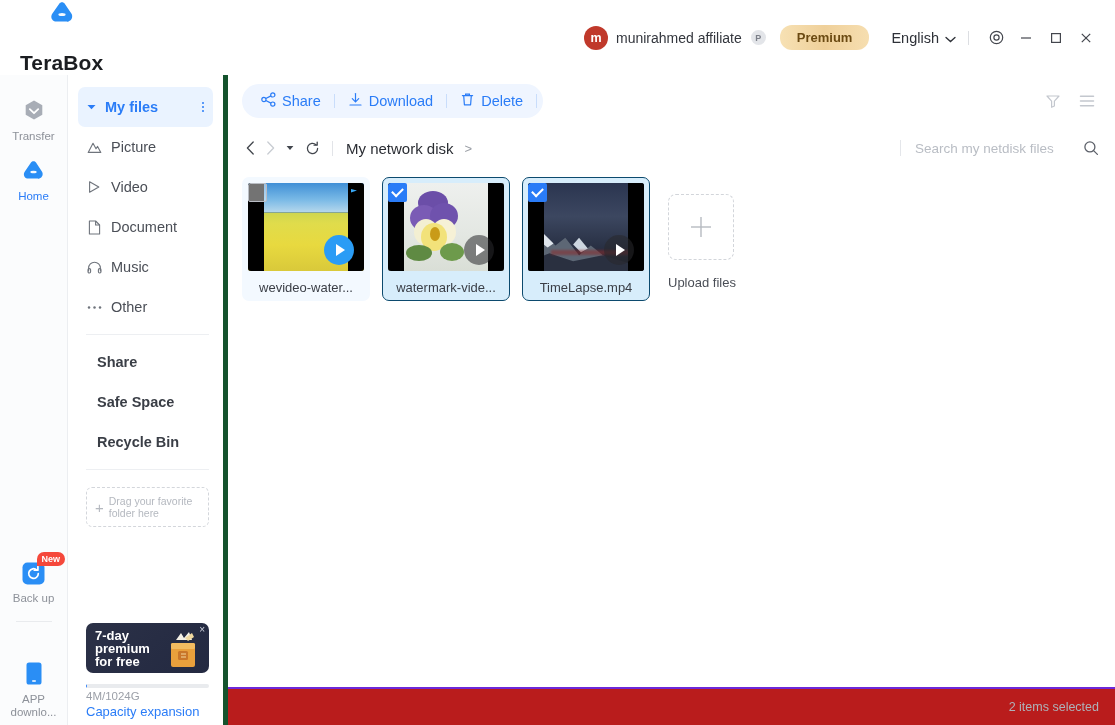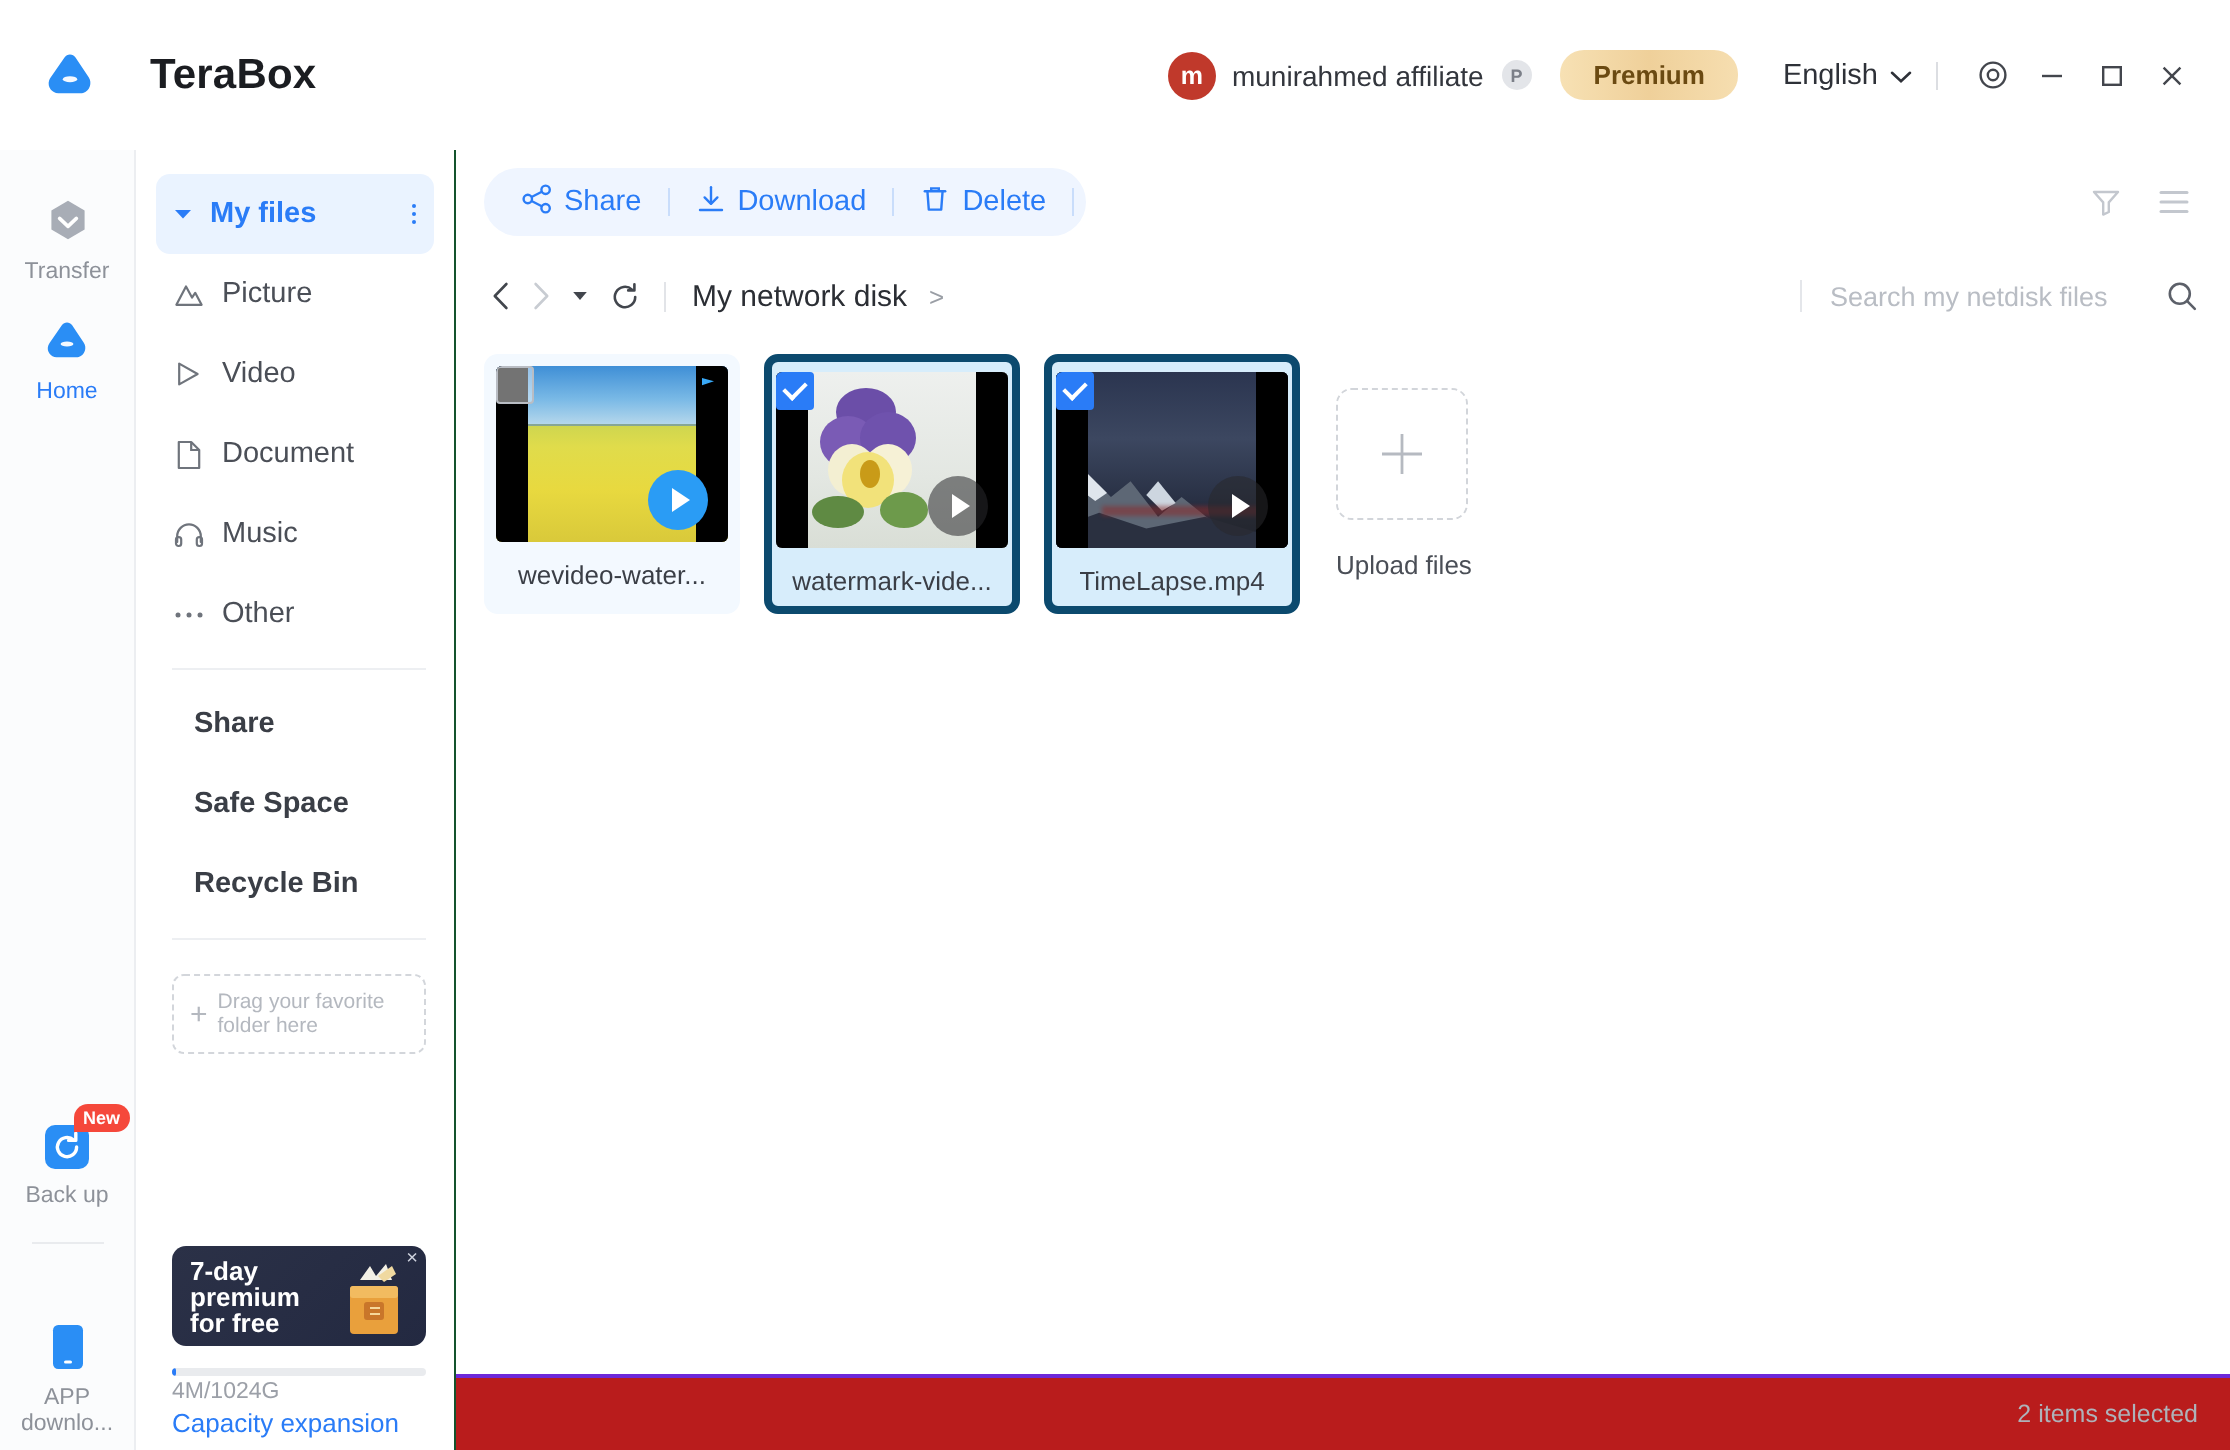--- a/index.html
+++ b/index.html
@@ -13,21 +13,21 @@
   .app { position: relative; width: 1115px; height: 725px; display: flex; flex-direction: column; background:#fff; }
 
   
   .titlebar {
     height: 75px; flex: 0 0 75px;
     display: flex; align-items: center;
     background: #ffffff;
     padding: 0 14px 0 16px;
     position: relative;
   }
-  .brand { display: flex; align-items: center; gap: 25px; margin-left: 4px; }
+  .brand { display: flex; align-items: center; gap: 25px; margin-left: 4px; flex-direction: column; }
   .brand-logo { width: 30px; height: 26px; position: relative; }
   .brand-name { font-size: 21px; font-weight: bold; color: #1b1d21; letter-spacing: .1px; }
 
   .titlebar-right {
     position: absolute; right: 14px; top: 0; height: 75px;
     display: flex; align-items: center; gap: 0;
   }
   .user-block { display: flex; align-items: center; gap: 8px; margin-right: 14px; }
   .avatar {
     width: 24px; height: 24px; border-radius: 50%;
@@ -85,21 +85,21 @@
     background: #f5483b; color: #fff;
     font-size: 9px; font-weight: bold;
     padding: 1.5px 5px; border-radius: 8px 8px 8px 0;
     line-height: 11px;
   }
 
   
   .sidebar {
     width: 160px; flex: 0 0 160px;
     background: #ffffff;
-    border-right: 1px solid #14532d;
+    border-right: 5px solid #14532d;
     display: flex; flex-direction: column;
     padding: 12px 0 0 0;
     position: relative;
   }
   .nav-list { padding: 0 10px; }
   .nav-item {
     height: 40px; display: flex; align-items: center; gap: 9px;
     padding: 0 8px; border-radius: 7px;
     font-size: 14.5px; color: #4b4f57;
     position: relative;
@@ -194,21 +194,21 @@
   
   .filearea { flex: 1 1 auto; padding: 8px 16px 0 14px; overflow: hidden; }
   .grid { display: flex; flex-wrap: wrap; gap: 0; }
   .card {
     width: 128px; margin-right: 12px;
     border-radius: 7px; padding: 6px 6px 6px;
     display: flex; flex-direction: column; align-items: center;
     position: relative;
   }
   .card.hover { background: #f3f9ff; }
-  .card.selected { background: #d7edfb; border: 4px solid #0c4a6e; padding: 5px 5px 5px; }
+  .card.selected { background: #d7edfb; border: 1px solid #0c4a6e; padding: 5px 5px 5px; }
   .thumb {
     width: 116px; height: 88px; border-radius: 3px;
     background: #000; position: relative; overflow: hidden;
   }
   .thumb-inner { position: absolute; inset: 0 ; }
   .lb { position: absolute; top: 0; bottom: 0; width: 16px; background: #000; z-index: 3; }
   .lb.l { left: 0; } .lb.r { right: 0; }
   .chk {
     position: absolute; top: 0px; left: 0px; z-index: 6;
     width: 19px; height: 19px; border-radius: 2px;

